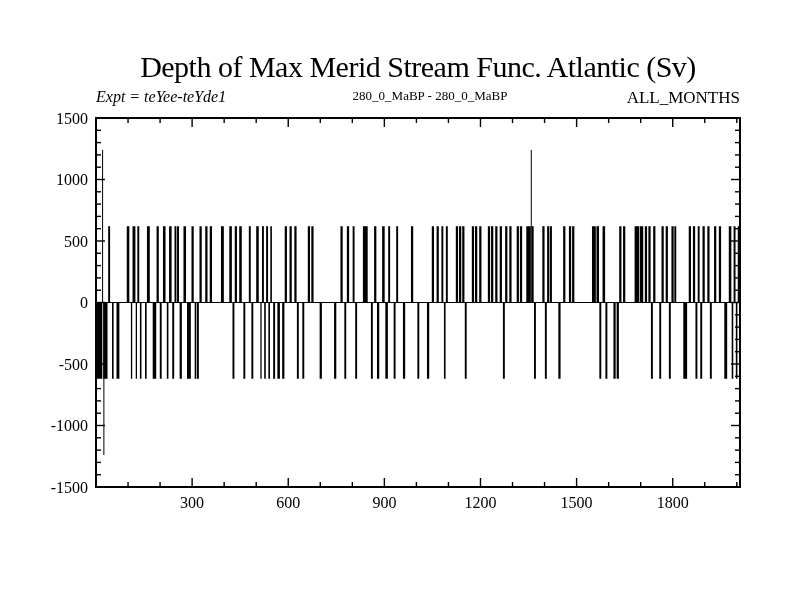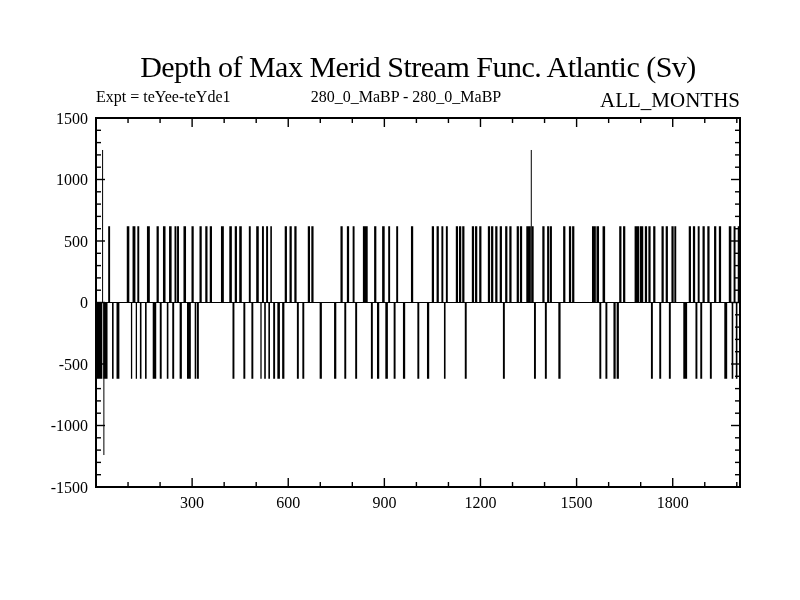--- a/index.html
+++ b/index.html
@@ -7,23 +7,23 @@
     width:800px;height:600px;background:#ffffff;overflow:hidden;
     font-family:"Liberation Serif","DejaVu Serif",serif;color:#000;
   }
   #page{position:relative;width:800px;height:600px;background:#ffffff;}
   .abs{position:absolute;}
   #chart-title{
     left:96px;top:50px;width:644px;text-align:center;
     font-size:30px;letter-spacing:-0.5px;white-space:nowrap;
   }
   .subtitle{top:88px;font-size:16px;white-space:nowrap;}
-  #subtitle-left{left:96px;text-align:left;}
-  #subtitle-center{left:84px;width:644px;text-align:center;font-size:16px;}
-  #subtitle-right{left:96px;width:644px;text-align:right;font-size:21px;font-family:Liberation Serif, serif;}
+  #subtitle-left{left:96px;text-align:left;font-style:italic;}
+  #subtitle-center{left:108px;width:644px;text-align:center;font-size:13px;}
+  #subtitle-right{left:96px;width:644px;text-align:right;font-size:17px;font-family:Liberation Serif, serif;}
   #x-axis-title{
     left:96px;top:520px;width:644px;text-align:center;font-size:20px;white-space:nowrap;
   }
   svg text{font-family:"Liberation Serif","DejaVu Serif",serif;fill:#000;}
 </style>
 </head>
 <body>
 
 <div id="page">
   <div id="chart-title" class="abs">Depth of Max Merid Stream Func. Atlantic (Sv)</div>

